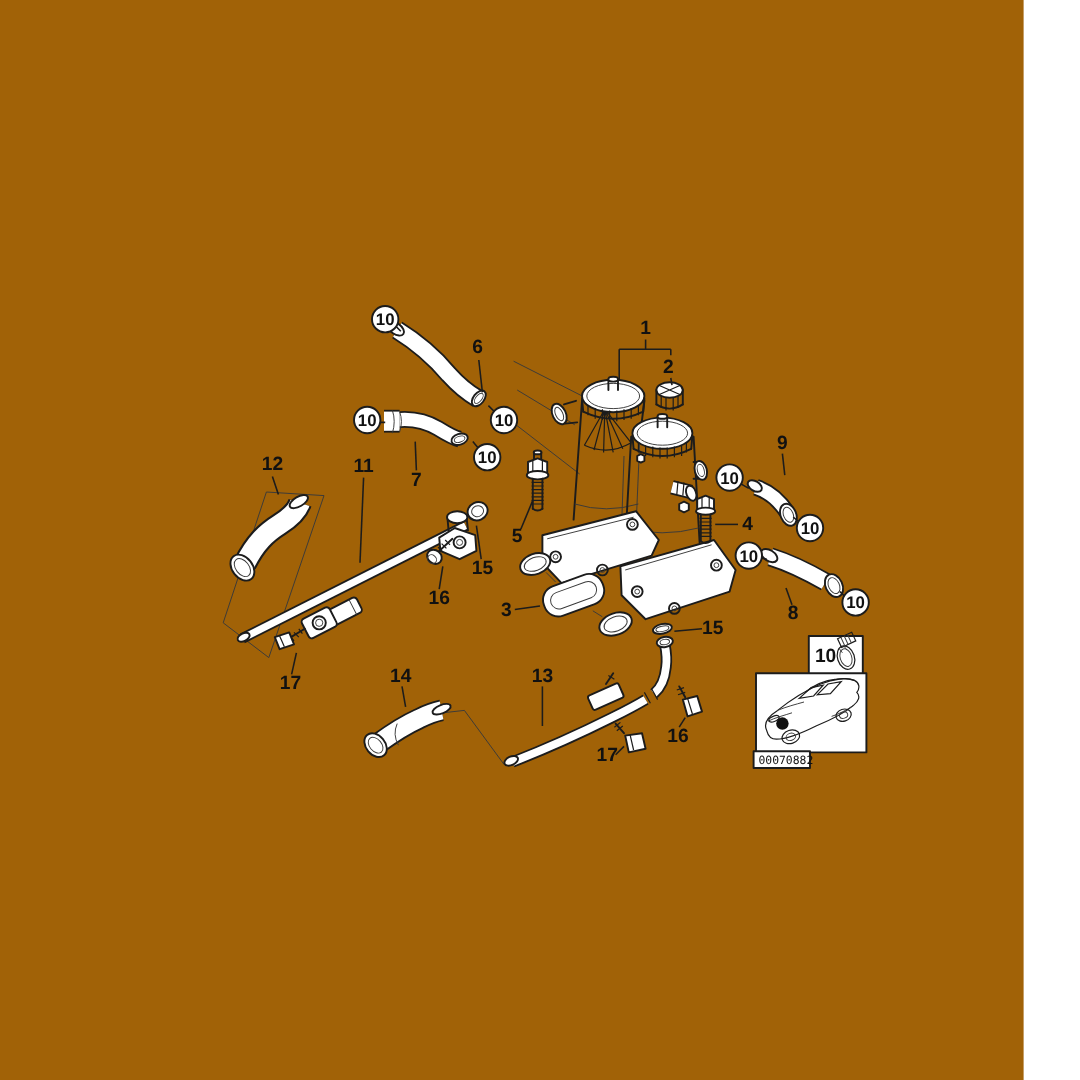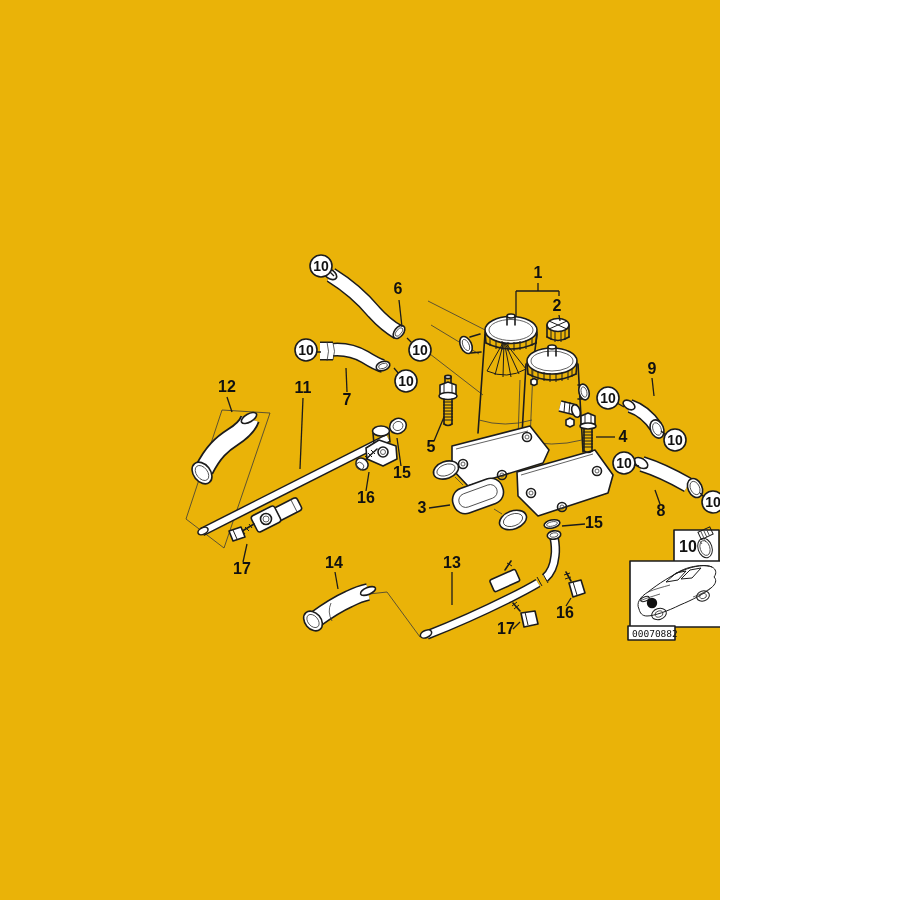--- a/index.html
+++ b/index.html
@@ -1,16 +1,16 @@
 <!DOCTYPE html>
 <html><head>
 <meta charset="utf-8">
 <style>
   html,body{margin:0;padding:0;background:#fff;}
-  .stage{position:relative;width:720px;height:900px;background:#eab308;overflow:hidden;
+  .stage{position:relative;width:853px;height:900px;background:#a16207;overflow:hidden;
          font-family:"Liberation Sans",sans-serif;}
   svg{position:absolute;left:0;top:0;}
   .ln{stroke:#1c1c1c;stroke-width:1.6;fill:none;stroke-linecap:round;stroke-linejoin:round;}
   .lnf{stroke:#1c1c1c;stroke-width:1.6;fill:#fff;stroke-linejoin:round;}
   .thin{stroke:#3a3a3a;stroke-width:.8;fill:none;}
   .det{stroke:#1c1c1c;stroke-width:1;fill:none;}
   .lead{stroke:#1c1c1c;stroke-width:1.3;fill:none;}
   .tubeO{stroke:#1c1c1c;fill:none;stroke-linecap:butt;}
   .tubeI{stroke:#fff;fill:none;stroke-linecap:butt;}
   .num{font:700 16px "Liberation Sans",sans-serif;fill:#111;text-anchor:middle;}

